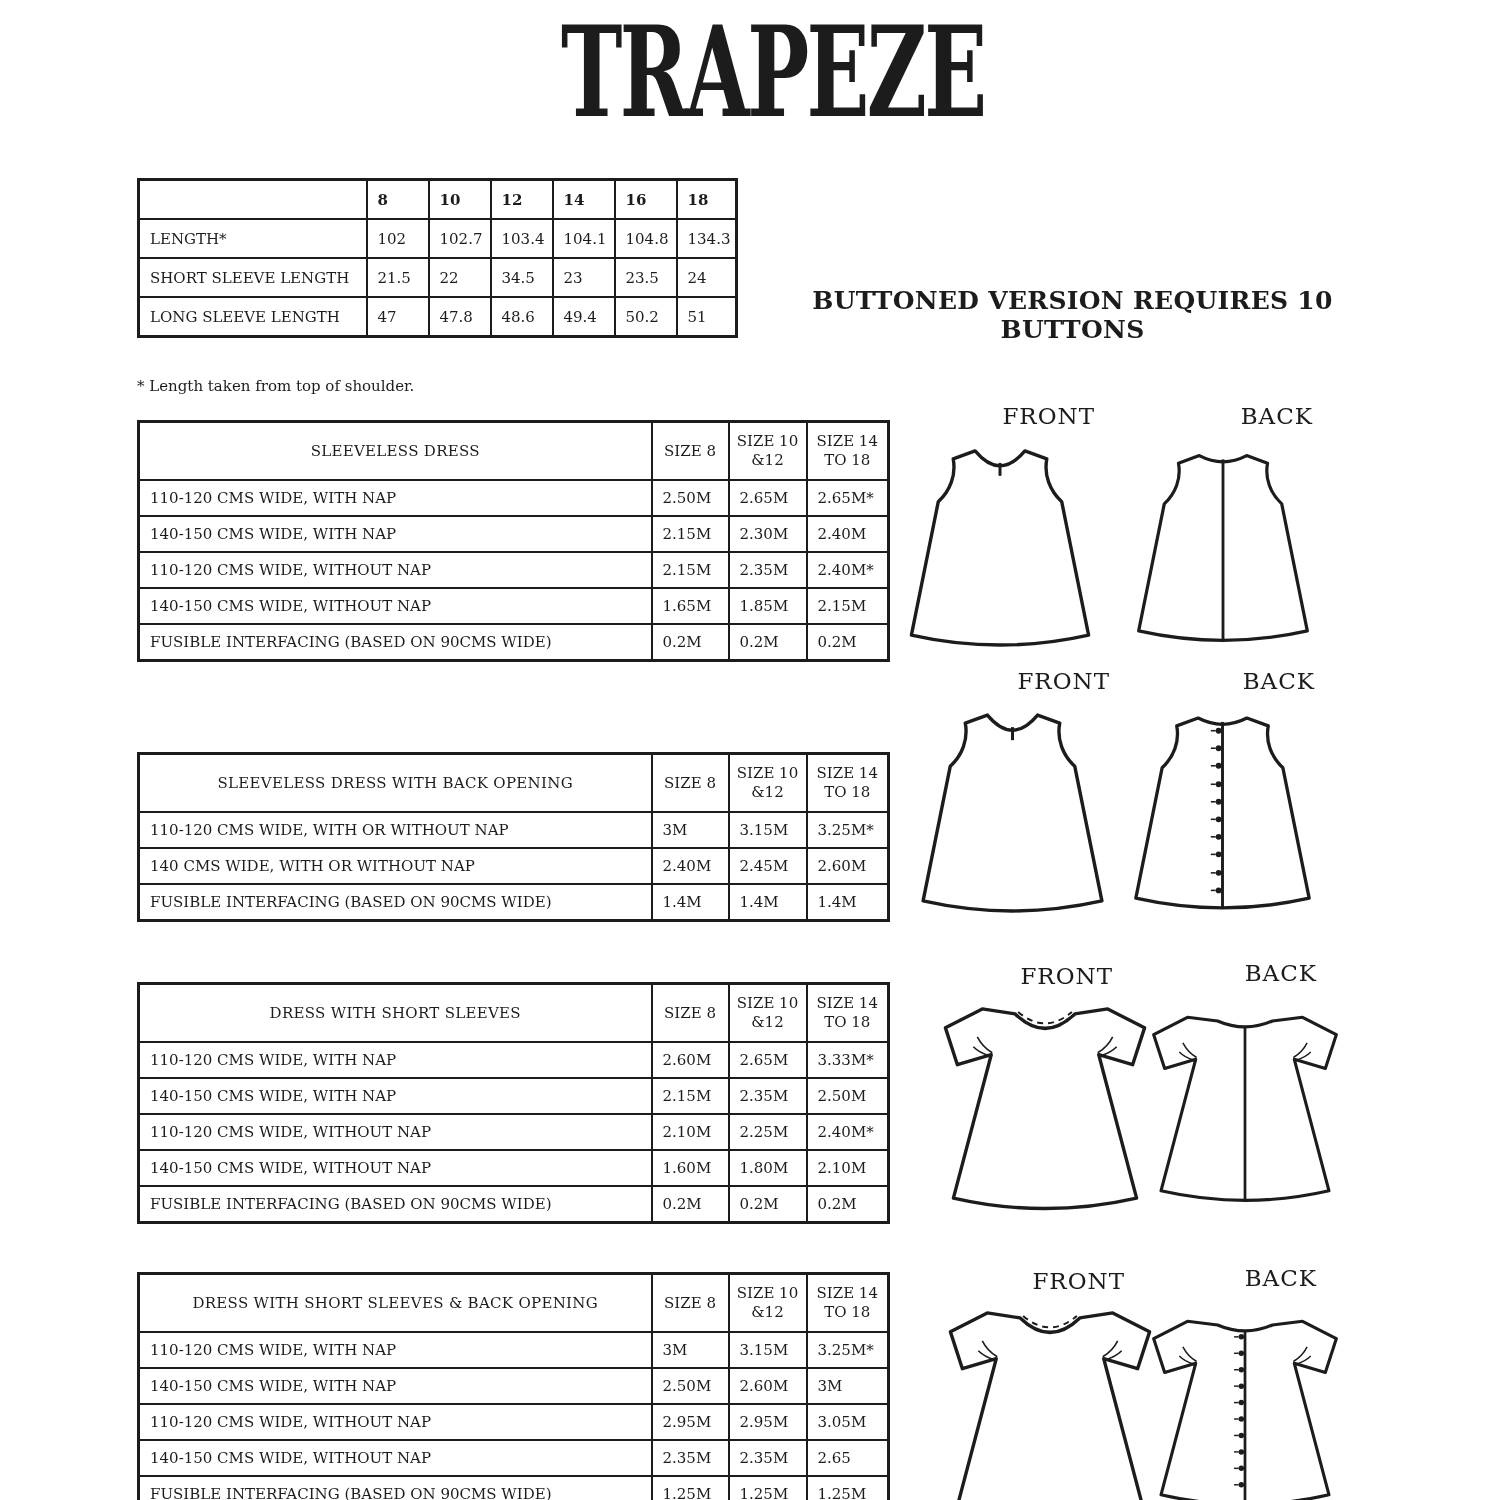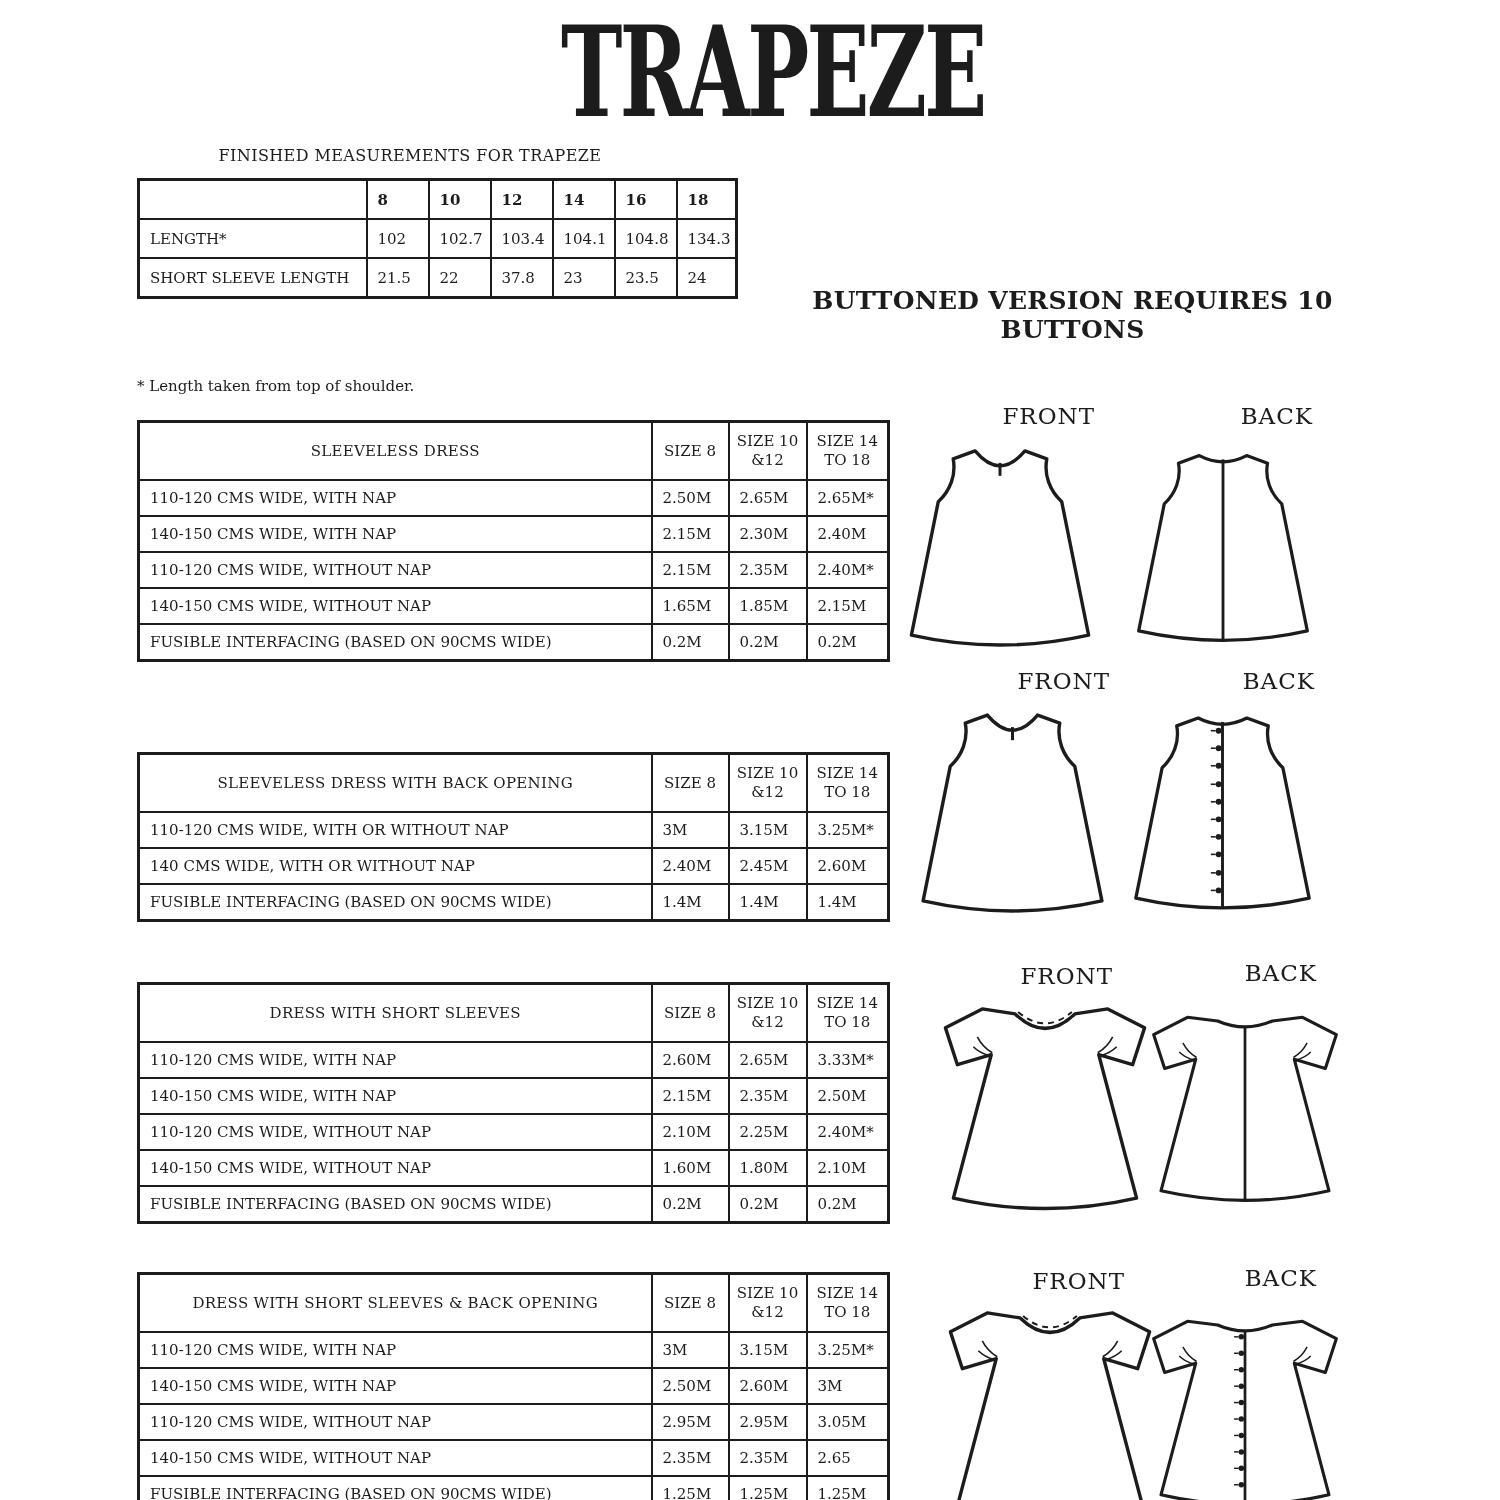--- a/index.html
+++ b/index.html
@@ -145,21 +145,20 @@
       <path d="M171,58 Q181,55 187,49" fill="none" stroke="#1c1c1c" stroke-width="1.6"></path>
     </g>
   </defs>
 </svg>
 </div>
 
 <div class="page">
 
   <div class="title"><span class="squeeze">TRAPEZE</span></div>
 
-  <div class="m-heading">FINISHED MEASUREMENTS FOR TRAPEZE</div>
 
   <table class="m-table">
     <colgroup>
         <col style="width:228px">
         <col style="width:62px">
         <col style="width:62px">
         <col style="width:62px">
         <col style="width:62px">
         <col style="width:62px">
         <col style="width:60px">
@@ -182,24 +181,33 @@
           <td>102.7</td>
           <td>103.4</td>
           <td>104.1</td>
           <td>104.8</td>
           <td>134.3</td>
         </tr>
         <tr>
           <td>SHORT SLEEVE LENGTH</td>
           <td>21.5</td>
           <td>22</td>
-          <td>37.8</td>
+          <td>34.5</td>
           <td>23</td>
           <td>23.5</td>
           <td>24</td>
+        </tr>
+        <tr>
+          <td>LONG SLEEVE LENGTH</td>
+          <td>47</td>
+          <td>47.8</td>
+          <td>48.6</td>
+          <td>49.4</td>
+          <td>50.2</td>
+          <td>51</td>
         </tr>
       </tbody>
   </table>
 
   <div class="footnote">* Length taken from top of shoulder.</div>
 
   <div class="button-note">BUTTONED VERSION REQUIRES 10 BUTTONS</div>
 
   <table class="f-table f-t1">
     <colgroup>

